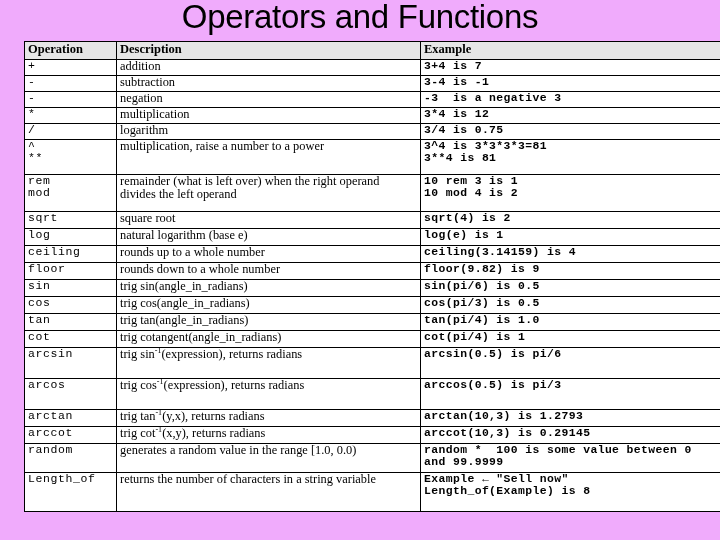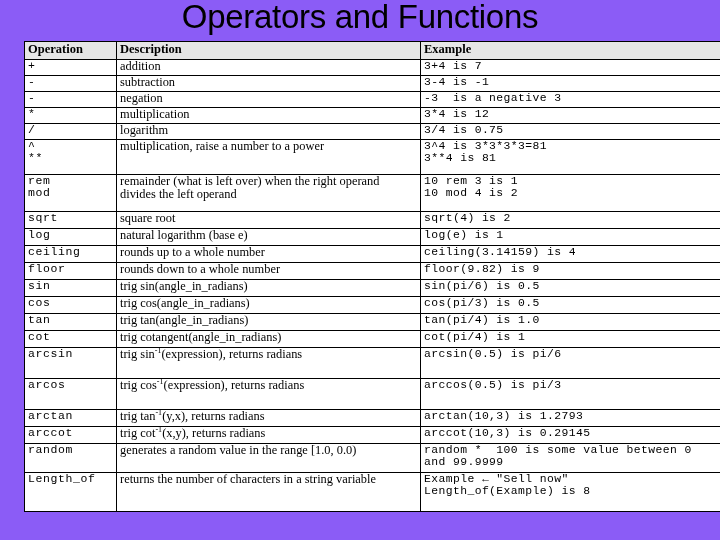--- a/index.html
+++ b/index.html
@@ -12,21 +12,21 @@
   }
   body {
     font-family: "Liberation Serif", serif;
     color: #000000;
   }
 
   #slide {
     position: relative;
     width: 720px;
     height: 540px;
-    background: #8b5cf6;
+    background: #f0abfc;
   }
 
   .title {
     position: absolute;
     left: 0;
     top: -2px;
     width: 720px;
     text-align: center;
     font-family: "Liberation Sans", sans-serif;
     font-size: 33px;
@@ -84,20 +84,21 @@
   .prose {
     font-family: "Liberation Serif", serif;
     font-size: 12.4px;
   }
   
   td.ex {
     font-family: "Liberation Mono", monospace;
     font-size: 11.4px;
     letter-spacing: 0.4px;
     white-space: pre-wrap;
+    font-weight: bold;
   }
 
   .r-h15 td { height: 14px; }
   .r-h34 td { height: 33px; }
   .r-h36 td { height: 35px; }
   .r-h16 td { height: 15px; }
   .r-h30 td { height: 29px; }
   .r-h28 td { height: 27px; }
   .r-h38 td { height: 37px; }
 

